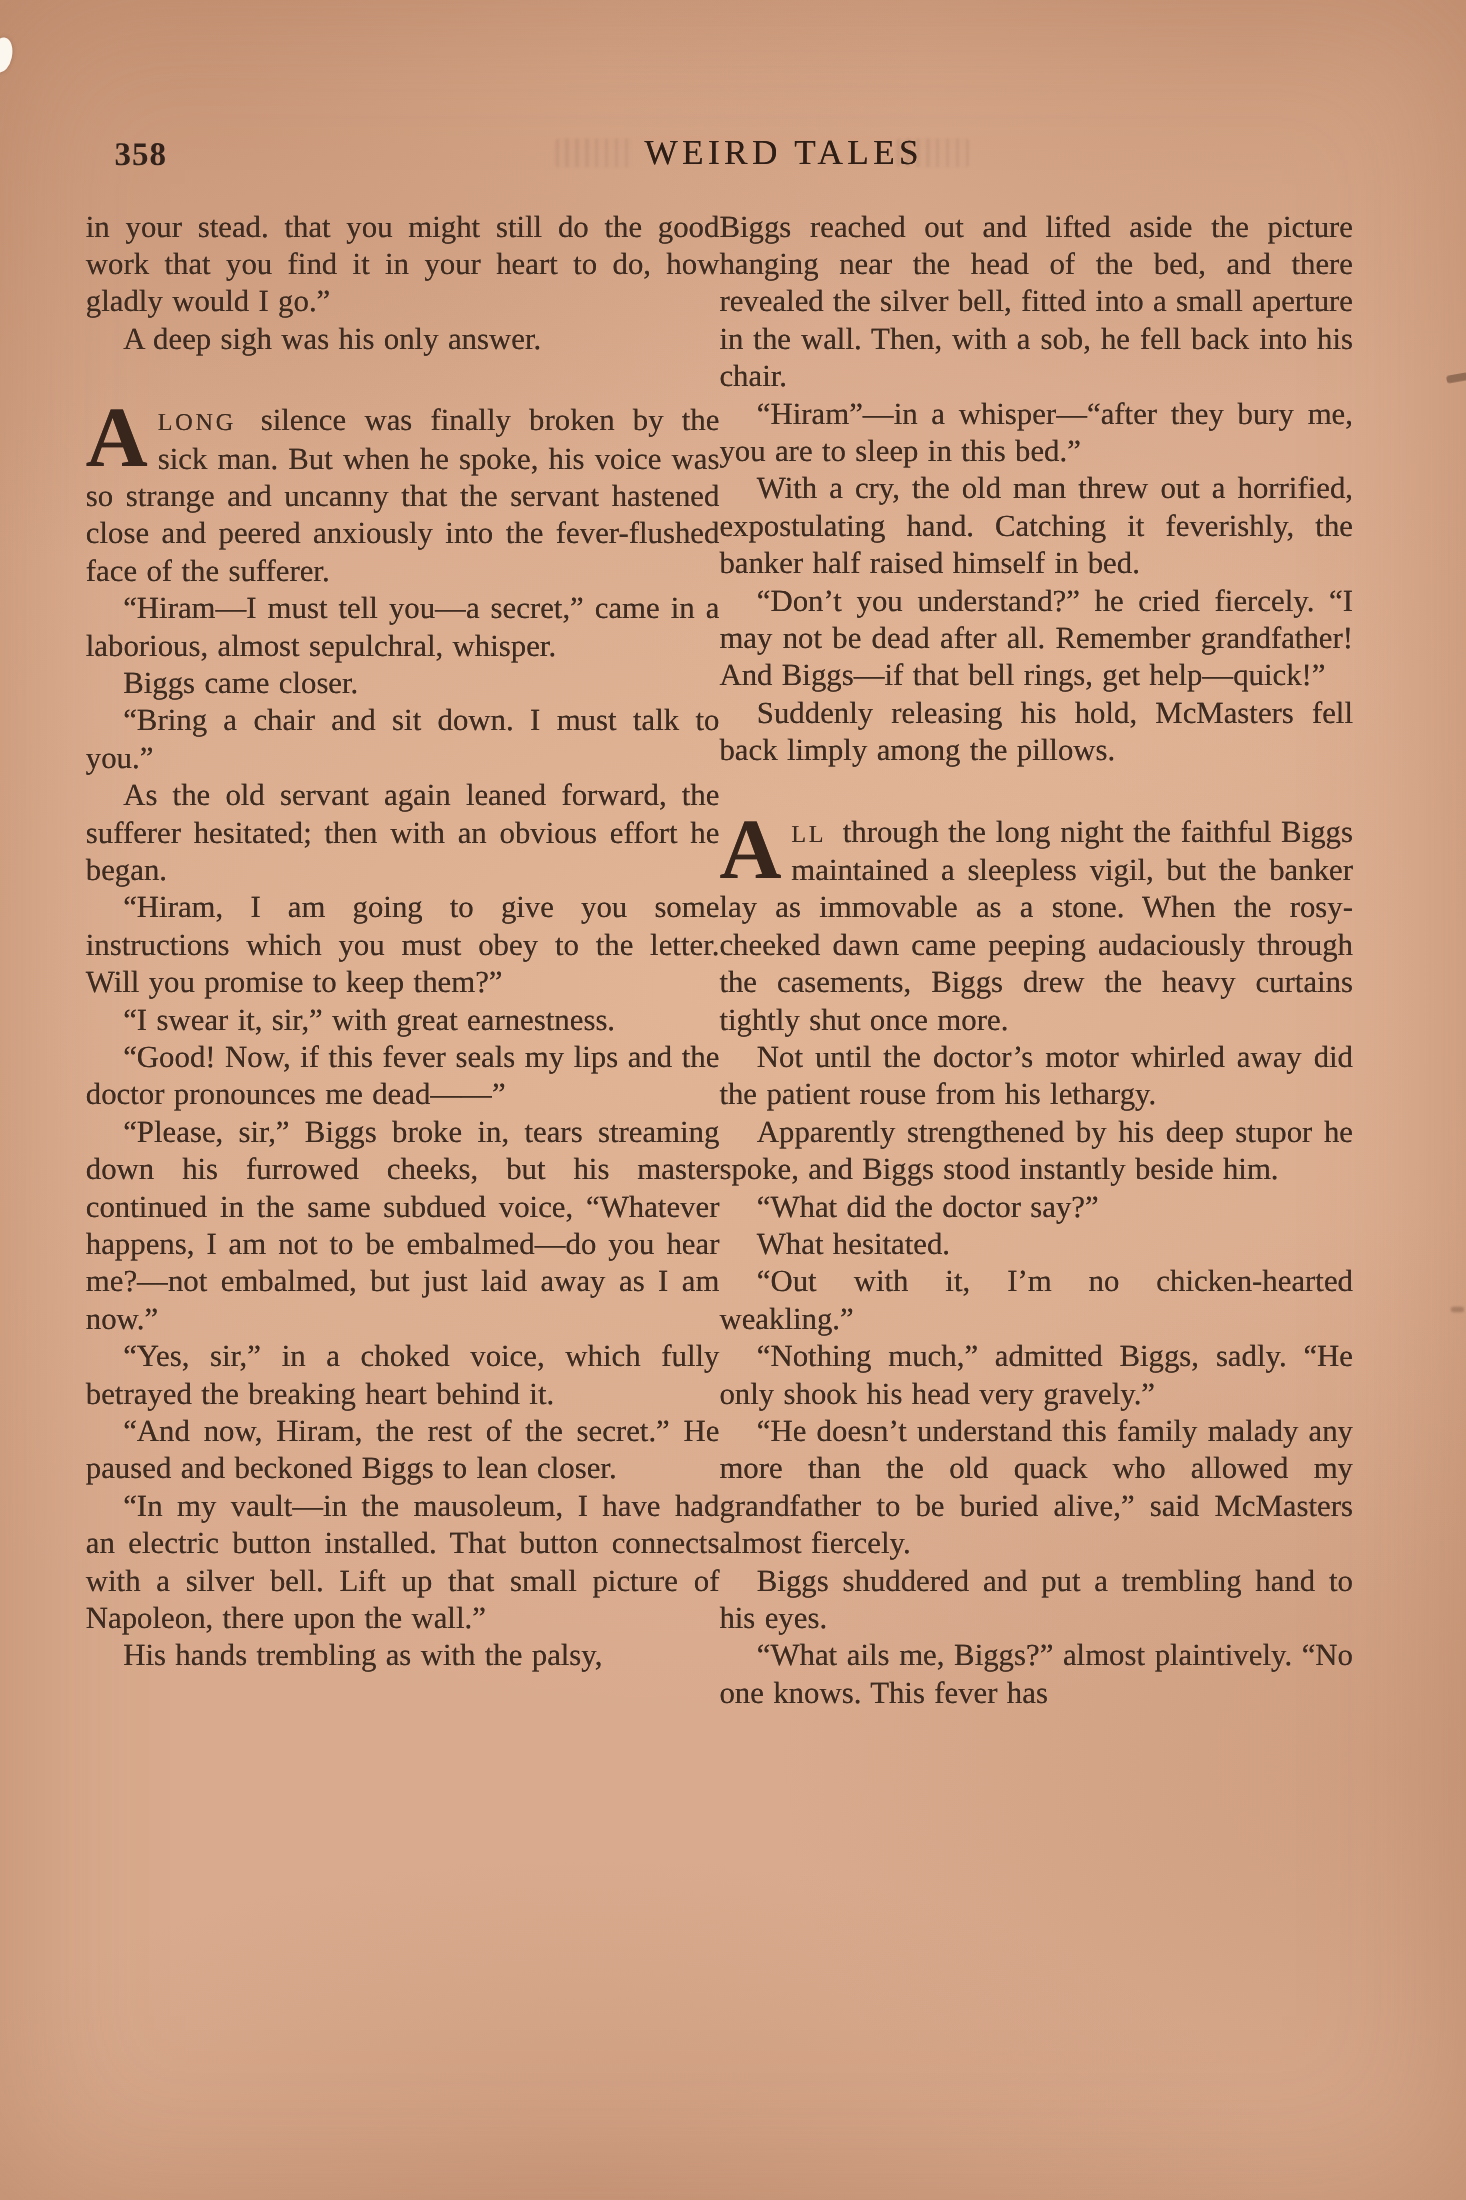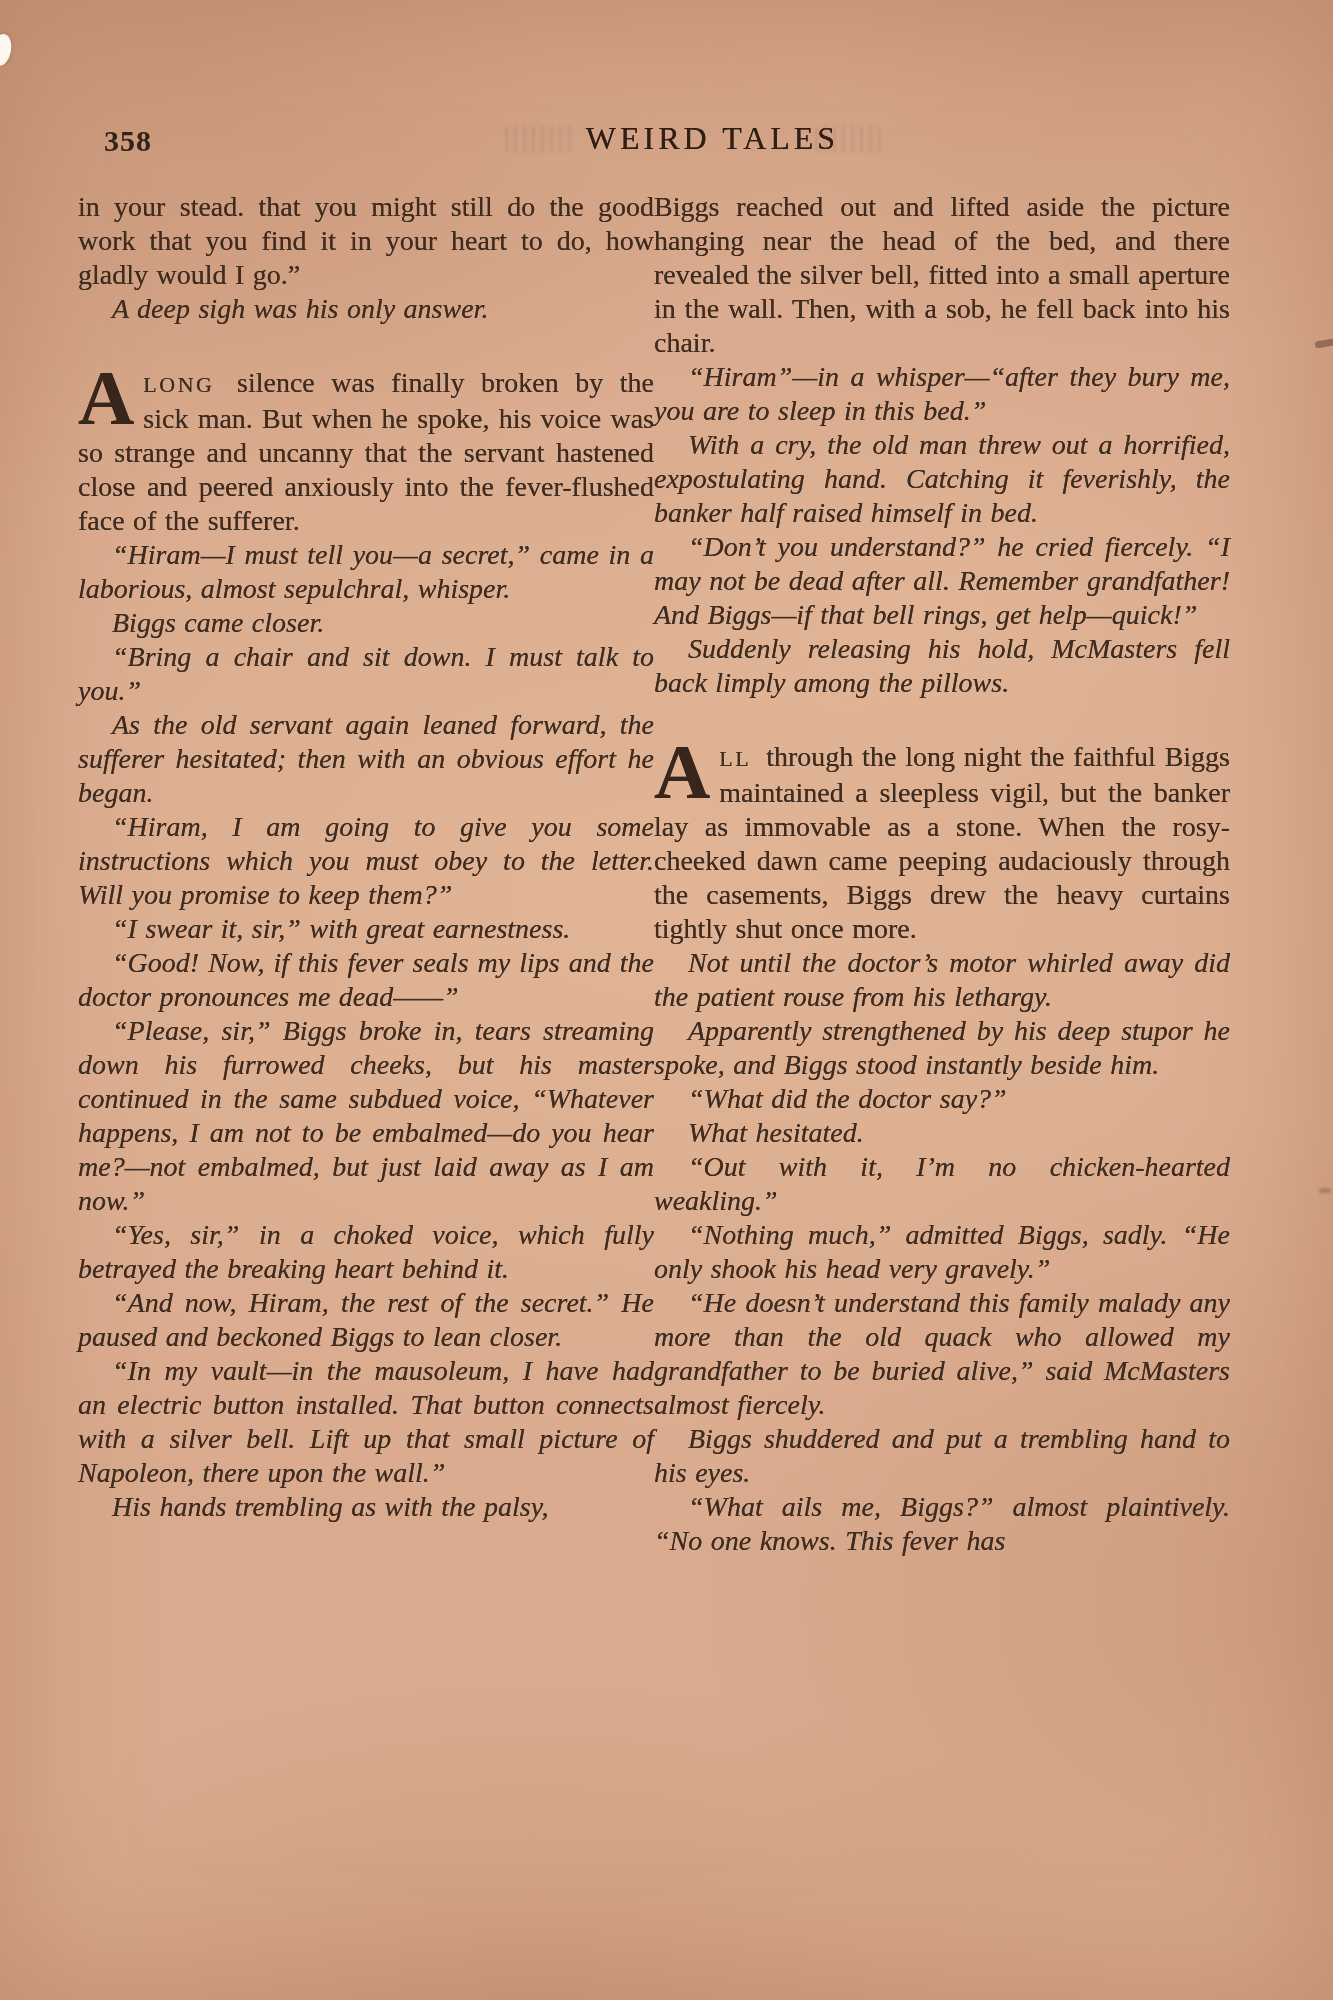--- a/index.html
+++ b/index.html
@@ -48,21 +48,21 @@
     display:flex; 
   }
   .col { width:576px; }
   .col p {
     margin:0;
     font-size:28px; line-height:34px;
     text-align:justify;
     text-shadow:0 0 0.5px rgba(62,44,33,0.85);
     word-spacing:1.5px;
   }
-  .ind { text-indent:34px;font-style:italic; }
+  .ind { text-indent:34px; }
   .drop-para { margin-top:40px !important; }
   .dropcap {
     float:left;
     font-size:78px; line-height:60px;
     height:62px;
     padding:2px 9px 0 0;
     font-weight:bold;
     color:#38261c;
   }
   .lead { font-size:22px; letter-spacing:2.5px; margin-right:6px; }

